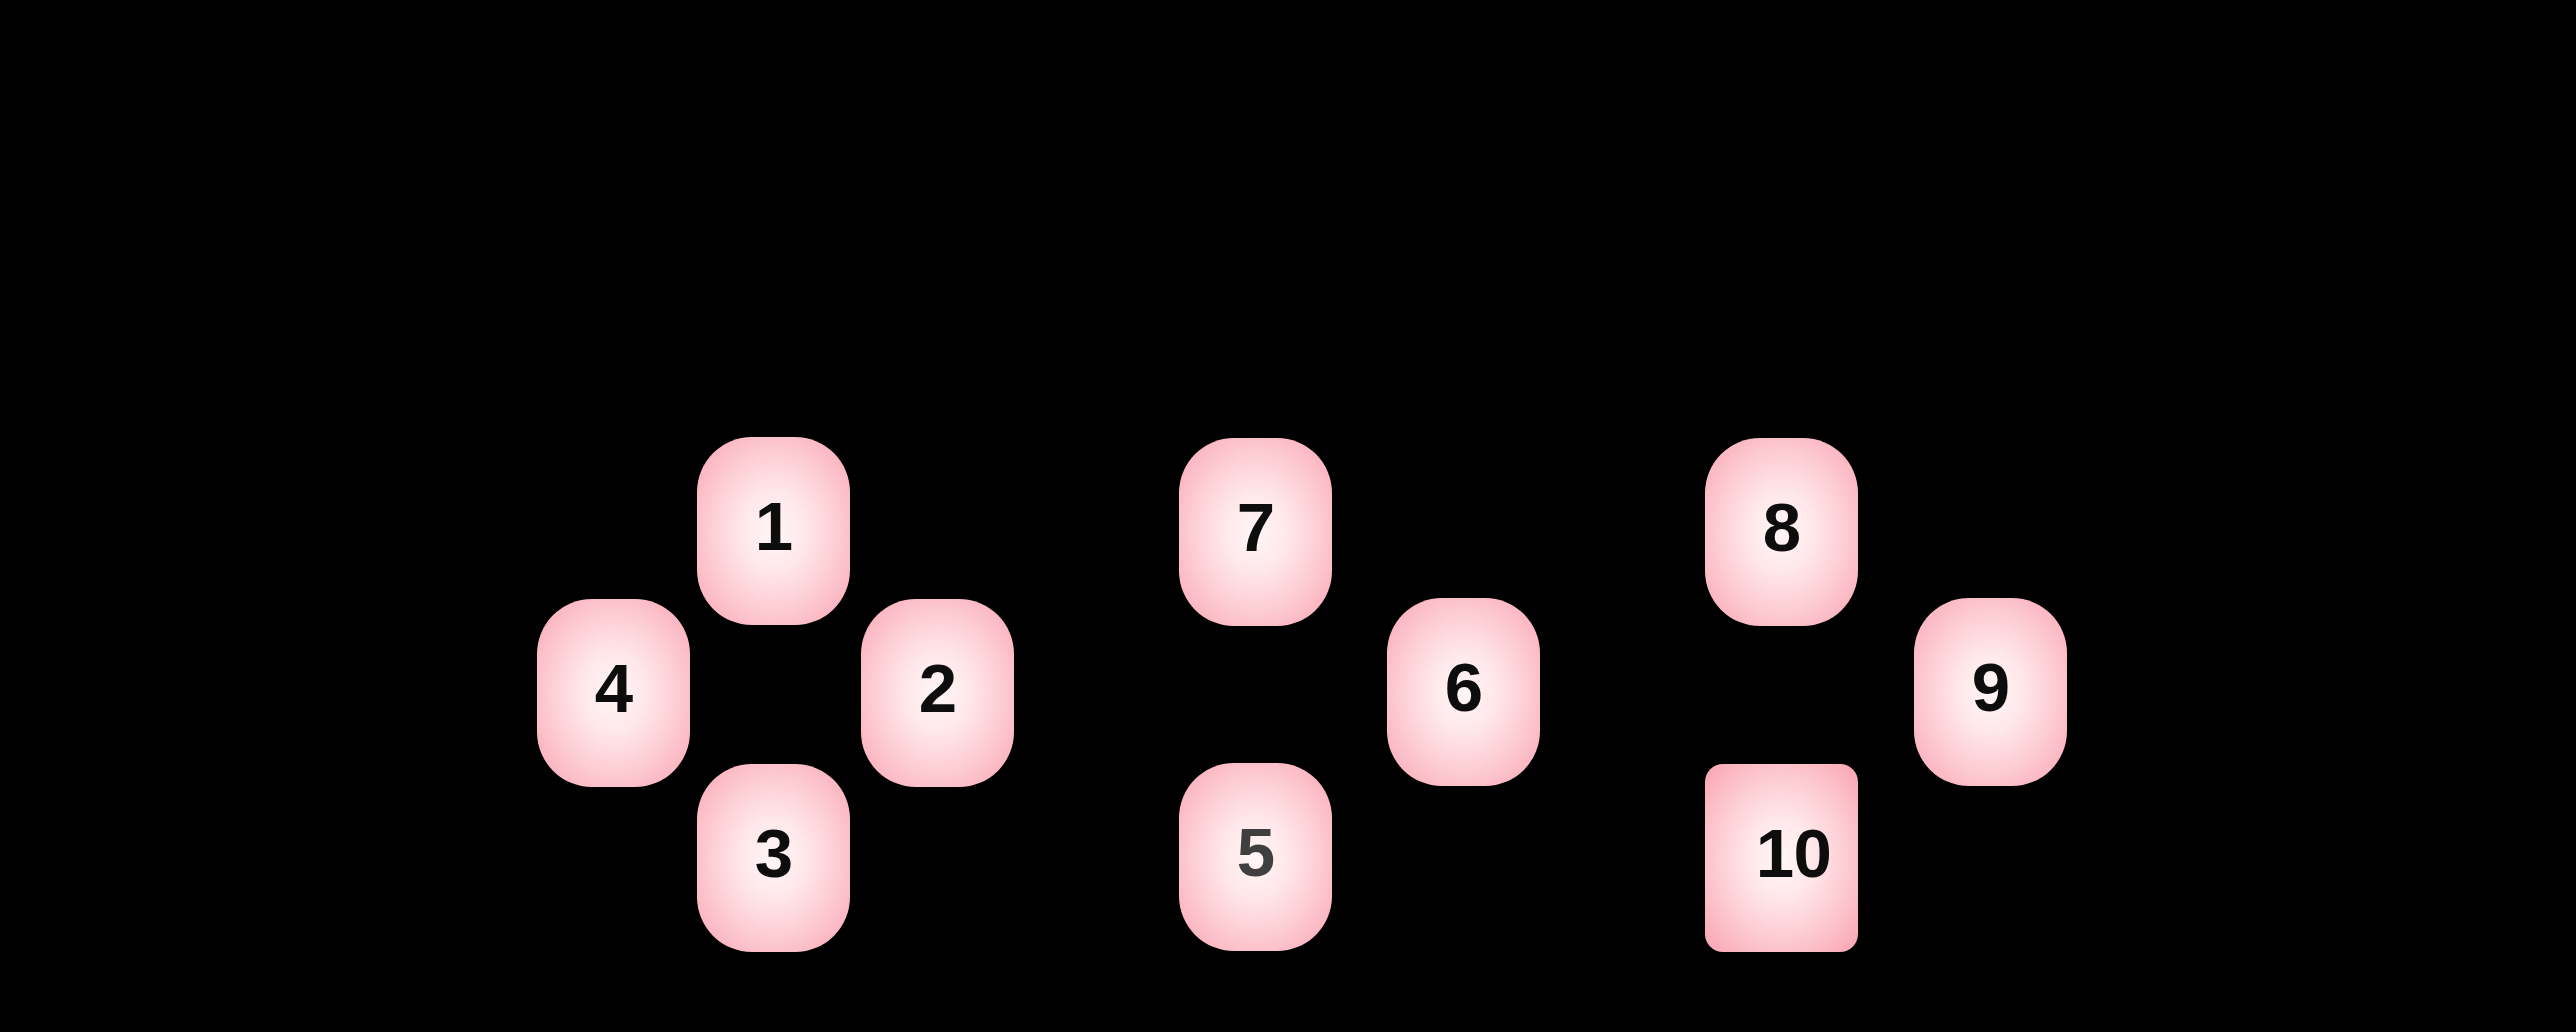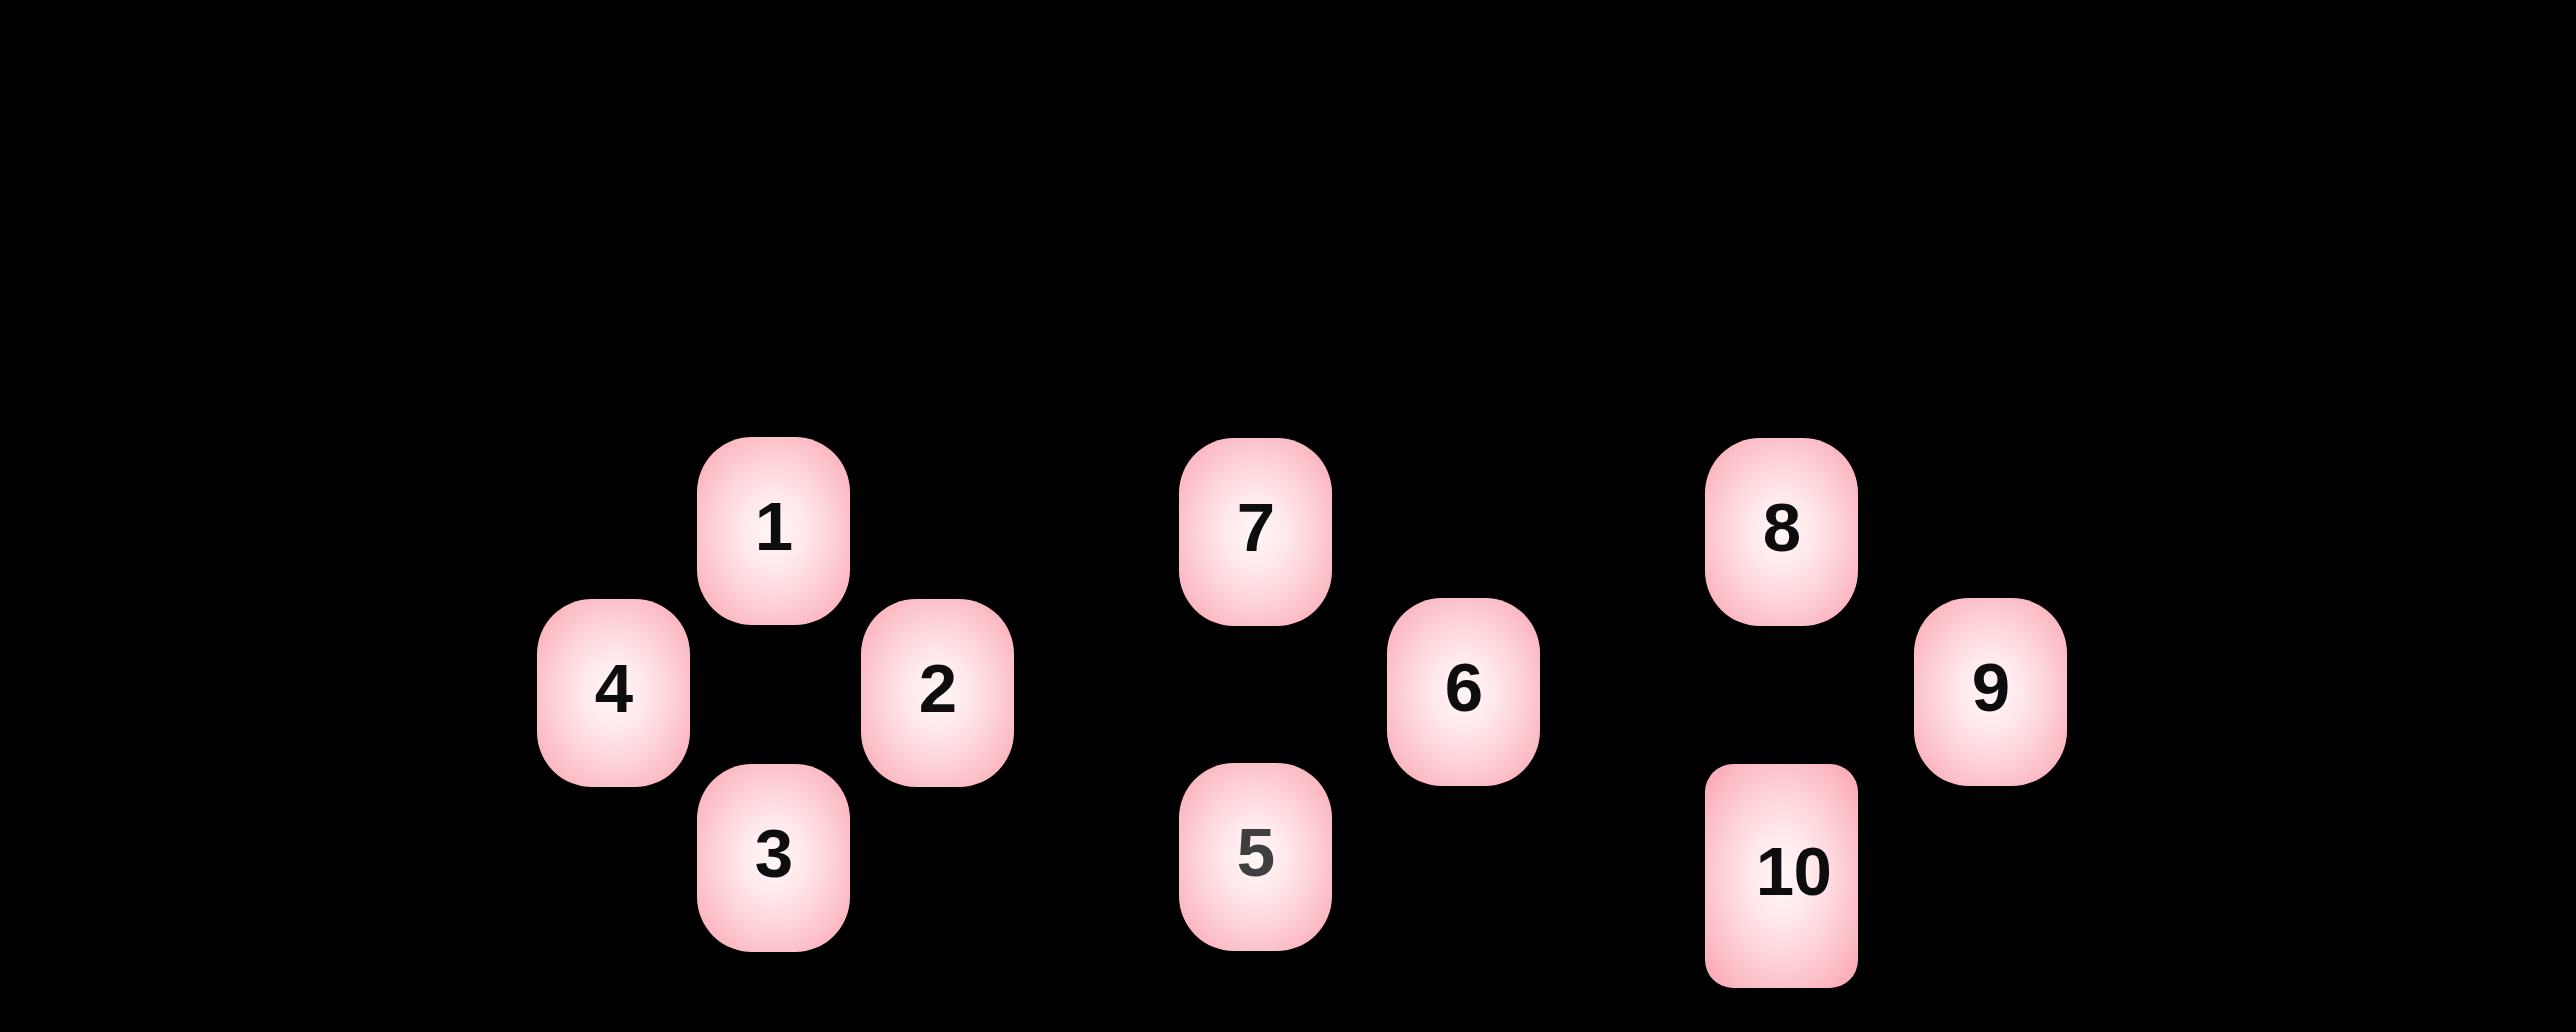--- a/index.html
+++ b/index.html
@@ -83,18 +83,18 @@
   </div>
     <div class="cluster">
     <button class="pad-button" style="left: 1705px; top: 438px; width: 153px; height: 188px; border-radius: 55px; background: radial-gradient(rgb(255, 246, 246) 0%, rgb(255, 231, 234) 30%, rgb(253, 204, 211) 60%, rgb(249, 163, 177) 100%);">
       <span class="pad-label" style="color: rgb(13, 13, 13);">8</span>
     </button>
 
     <button class="pad-button" style="left: 1914px; top: 598px; width: 153px; height: 188px; border-radius: 55px; background: radial-gradient(rgb(255, 246, 246) 0%, rgb(255, 231, 234) 30%, rgb(253, 204, 211) 60%, rgb(249, 163, 177) 100%);">
       <span class="pad-label" style="color: rgb(13, 13, 13);">9</span>
     </button>
 
-    <button class="pad-button" style="left: 1705px; top: 764px; width: 153px; height: 224px; border-radius: 28px; background: radial-gradient(rgb(255, 246, 246) 0%, rgb(255, 231, 234) 30%, rgb(253, 204, 211) 60%, rgb(249, 163, 177) 100%); padding-left: 24px;">
+    <button class="pad-button" style="left: 1705px; top: 764px; width: 153px; height: 188px; border-radius: 18px; background: radial-gradient(rgb(255, 246, 246) 0%, rgb(255, 231, 234) 30%, rgb(253, 204, 211) 60%, rgb(249, 163, 177) 100%); padding-left: 24px;">
       <span class="pad-label" style="color: rgb(13, 13, 13);">10</span>
     </button>
   </div>
   </div>
 
 
 </body></html>

